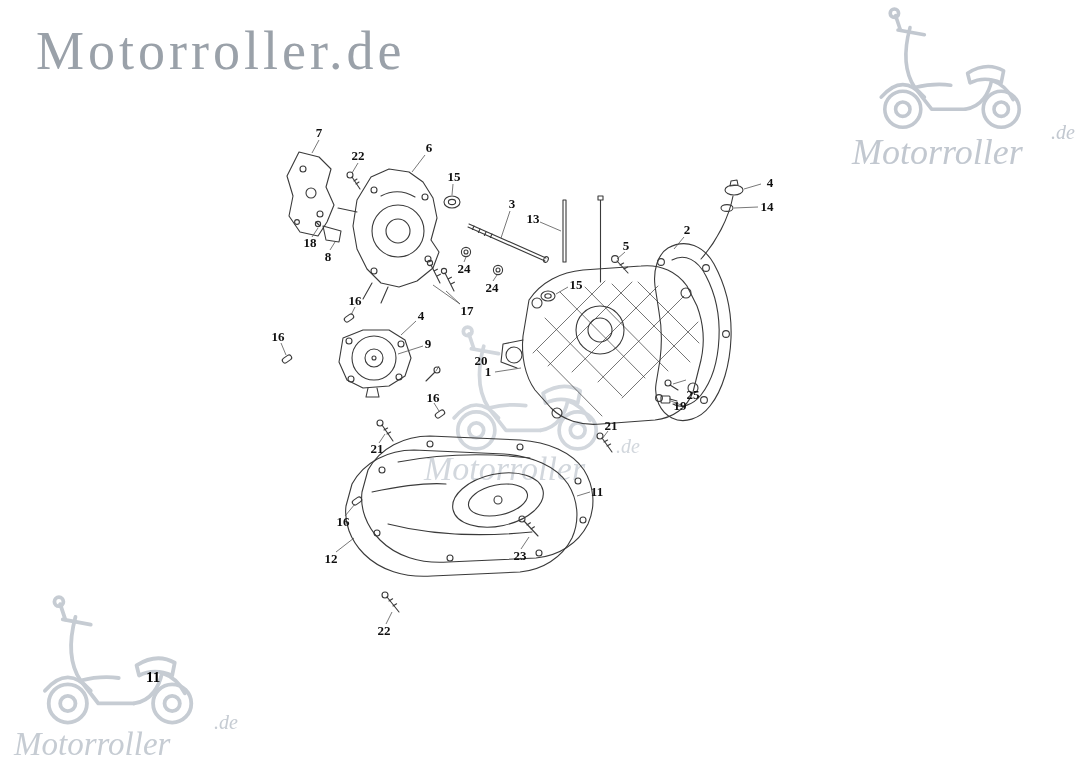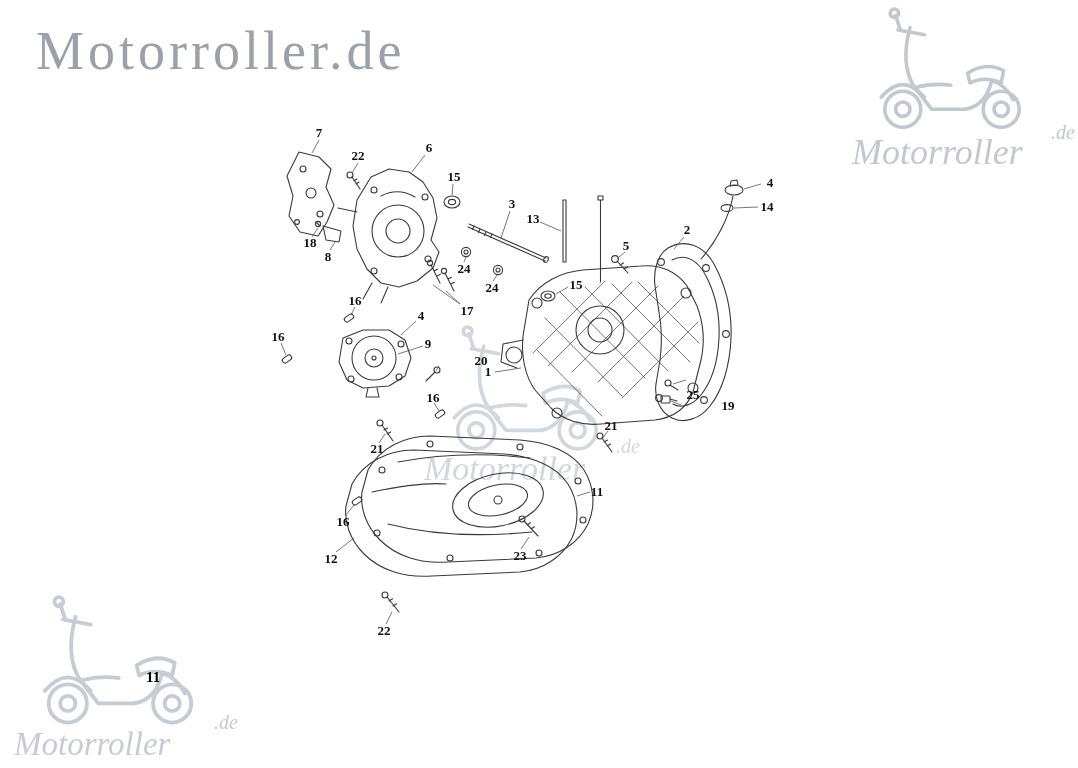--- a/index.html
+++ b/index.html
@@ -349,21 +349,21 @@
     <div class="part-label" style="left: 492px; top: 288px;">24</div>
     <div class="part-label" style="left: 576px; top: 285px;">15</div>
     <div class="part-label" style="left: 467px; top: 311px;">17</div>
     <div class="part-label" style="left: 355px; top: 301px;">16</div>
     <div class="part-label" style="left: 421px; top: 316px;">4</div>
     <div class="part-label" style="left: 428px; top: 344px;">9</div>
     <div class="part-label" style="left: 278px; top: 337px;">16</div>
     <div class="part-label" style="left: 441px; top: 361px; margin-left: 40px;">20</div>
     <div class="part-label" style="left: 488px; top: 372px;">1</div>
     <div class="part-label" style="left: 693px; top: 379px; margin-top: 16px;">25</div>
-    <div class="part-label" style="left: 728px; top: 406px;">19</div>
+    <div class="part-label" style="left: 680px; top: 406px;">19</div>
     <div class="part-label" style="left: 433px; top: 398px;">16</div>
     <div class="part-label" style="left: 377px; top: 449px;">21</div>
     <div class="part-label" style="left: 611px; top: 426px;">21</div>
     <div class="part-label" style="left: 597px; top: 492px;">11</div>
     <div class="part-label" style="left: 343px; top: 522px;">16</div>
     <div class="part-label" style="left: 331px; top: 559px;">12</div>
     <div class="part-label" style="left: 520px; top: 556px;">23</div>
     <div class="part-label" style="left: 384px; top: 631px;">22</div>
   </div>
 

